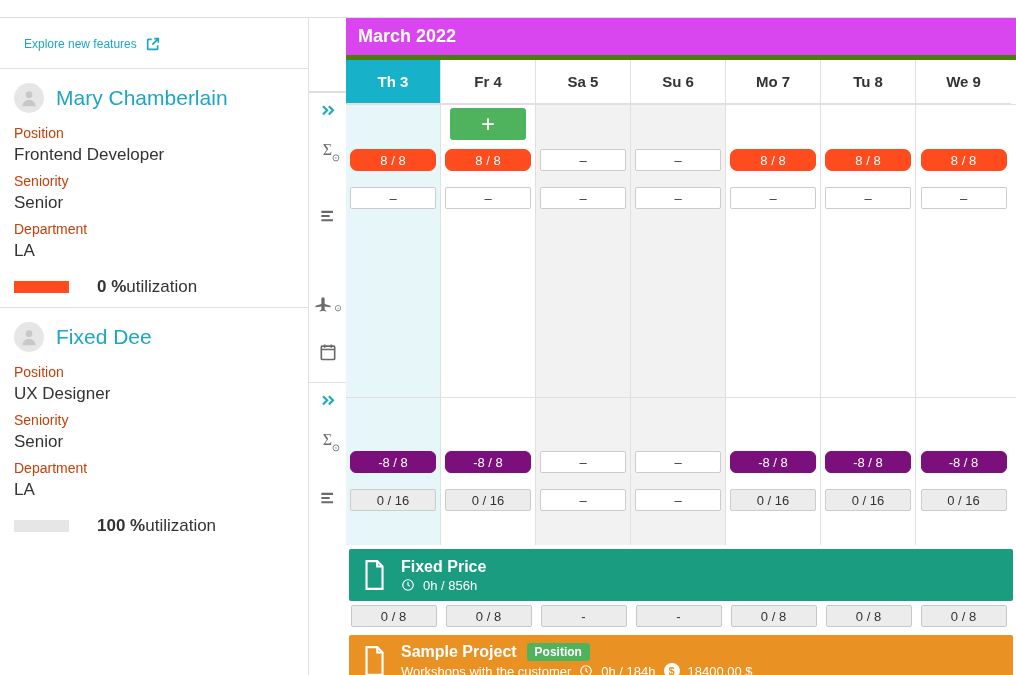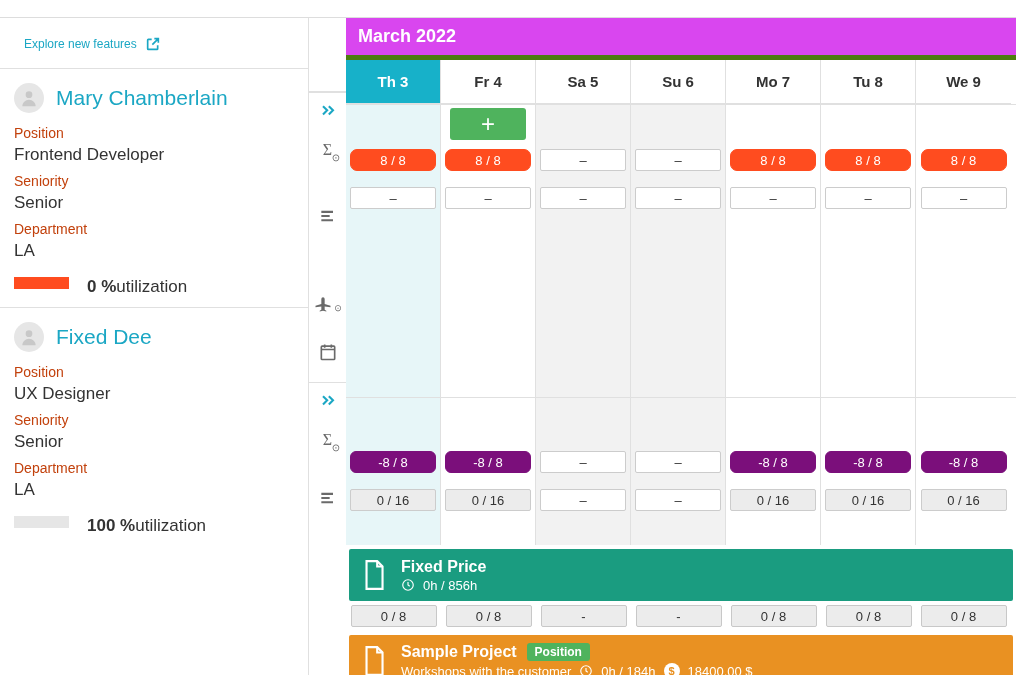--- a/index.html
+++ b/index.html
@@ -9,21 +9,21 @@
 .sidebar { width: 308px; flex-shrink: 0; }
 .explore { padding: 18px 16px 16px 24px; color: #1ba7c4; font-size: 12px; display: flex; align-items: center; gap: 8px; cursor: pointer; }
 .explore svg { width: 16px; height: 16px; }
 .person-card { border-top: 1px solid #e0e0e0; padding: 14px 14px 10px 14px; }
 .person-header { display: flex; align-items: center; gap: 12px; margin-bottom: 12px; }
 .avatar { width: 30px; height: 30px; background: #e6e6e6; border-radius: 50%; display: flex; align-items: center; justify-content: center; }
 .avatar svg { width: 20px; height: 20px; fill: #c8c8c8; }
 .person-name { color: #1ba7c4; font-size: 21px; font-weight: 400; }
 .field-label { color: #c2410c; font-size: 14px; margin-top: 8px; }
 .field-value { color: #333; font-size: 17px; margin-top: 4px; }
-.util-bar-row { display: flex; gap: 18px; margin-top: 16px; }
+.util-bar-row { display: flex; align-items: center; gap: 28px; margin-top: 16px; }
 .util-bar { width: 55px; height: 12px; }
 .util-text { font-size: 17px; }
 .util-text b { font-weight: 700; }
 
 .iconcol { width: 38px; flex-shrink: 0; border-left: 1px solid #e0e0e0; }
 .iconcol .spacer-top { height: 74px; border-bottom: 1px solid #e0e0e0; }
 .iconcol .icon-chunk { border-top: 1px solid #e0e0e0; }
 .icon-btn { height: 38px; display: flex; align-items: center; justify-content: center; color: #6a6a6a; cursor: pointer; }
 .icon-btn svg { width: 20px; height: 20px; }
 .icon-btn.arrows { color: #1ba7c4; }

